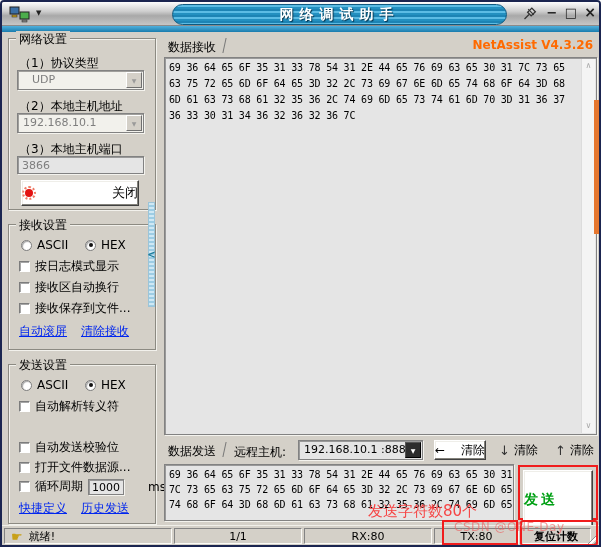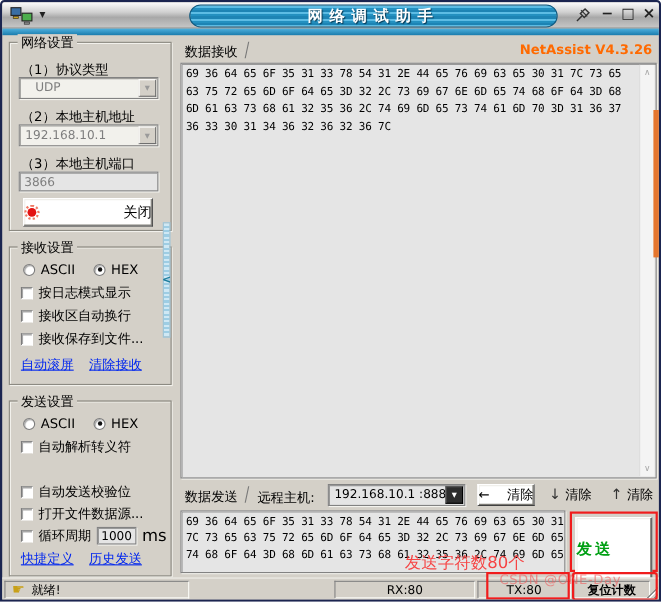--- a/index.html
+++ b/index.html
@@ -200,21 +200,21 @@
       <span class="lbl">自动发送校验位</span>
     </div>
     <div class="row" style="left:10px; top:94px;">
       <span class="check"></span>
       <span class="lbl">打开文件数据源...</span>
     </div>
     <div class="row" style="left:10px; top:113px;">
       <span class="check"></span>
       <span class="lbl">循环周期</span>
       <span class="sunken" style="display:inline-block; width:36px; height:16px; font-size:11px; padding:1px 0 0 3px;">1000</span>
-      <span class="lbl" style="font-size:15px;">ms</span>
+      <span class="lbl" style="font-size:12px;margin-left:19px;">ms</span>
     </div>
     <span class="link" style="position:absolute; left:10px; top:135px;">快捷定义</span>
     <span class="link" style="position:absolute; left:72px; top:135px;">历史发送</span>
   </div>
 
   <div class="collapse-strip">
     <span>&lt;</span>
   </div>
 
   <span class="tab-label" style="left:166px; top:37px;">数据接收</span>
@@ -267,20 +267,23 @@
   <div class="btn3d sendbtn">
     <span>发送</span>
   </div>
   <div class="ann-text" style="left:366px; top:500px;">发送字符数80个</div>
 
   <div class="statusbar">
     <div class="spanel" style="left:2px; width:168px; justify-content:flex-start; padding-left:6px; gap:6px;">
       <span style="color:#c8a018; font-size:13px;">☛</span>
       <span>就绪!</span>
     </div>
+    <div class="spanel" style="left:172px; width:128px;">
+      <span>1/1</span>
+    </div>
     <div class="spanel" style="left:302px; width:128px;">
       <span>RX:80</span>
     </div>
     <div class="spanel" style="left:432px; width:85px;">
       <span>TX:80</span>
     </div>
     <div class="spanel" style="left:519px; width:70px; font-weight:bold; cursor:pointer;">
       <span>复位计数</span>
     </div>
     <div class="grip"></div>

